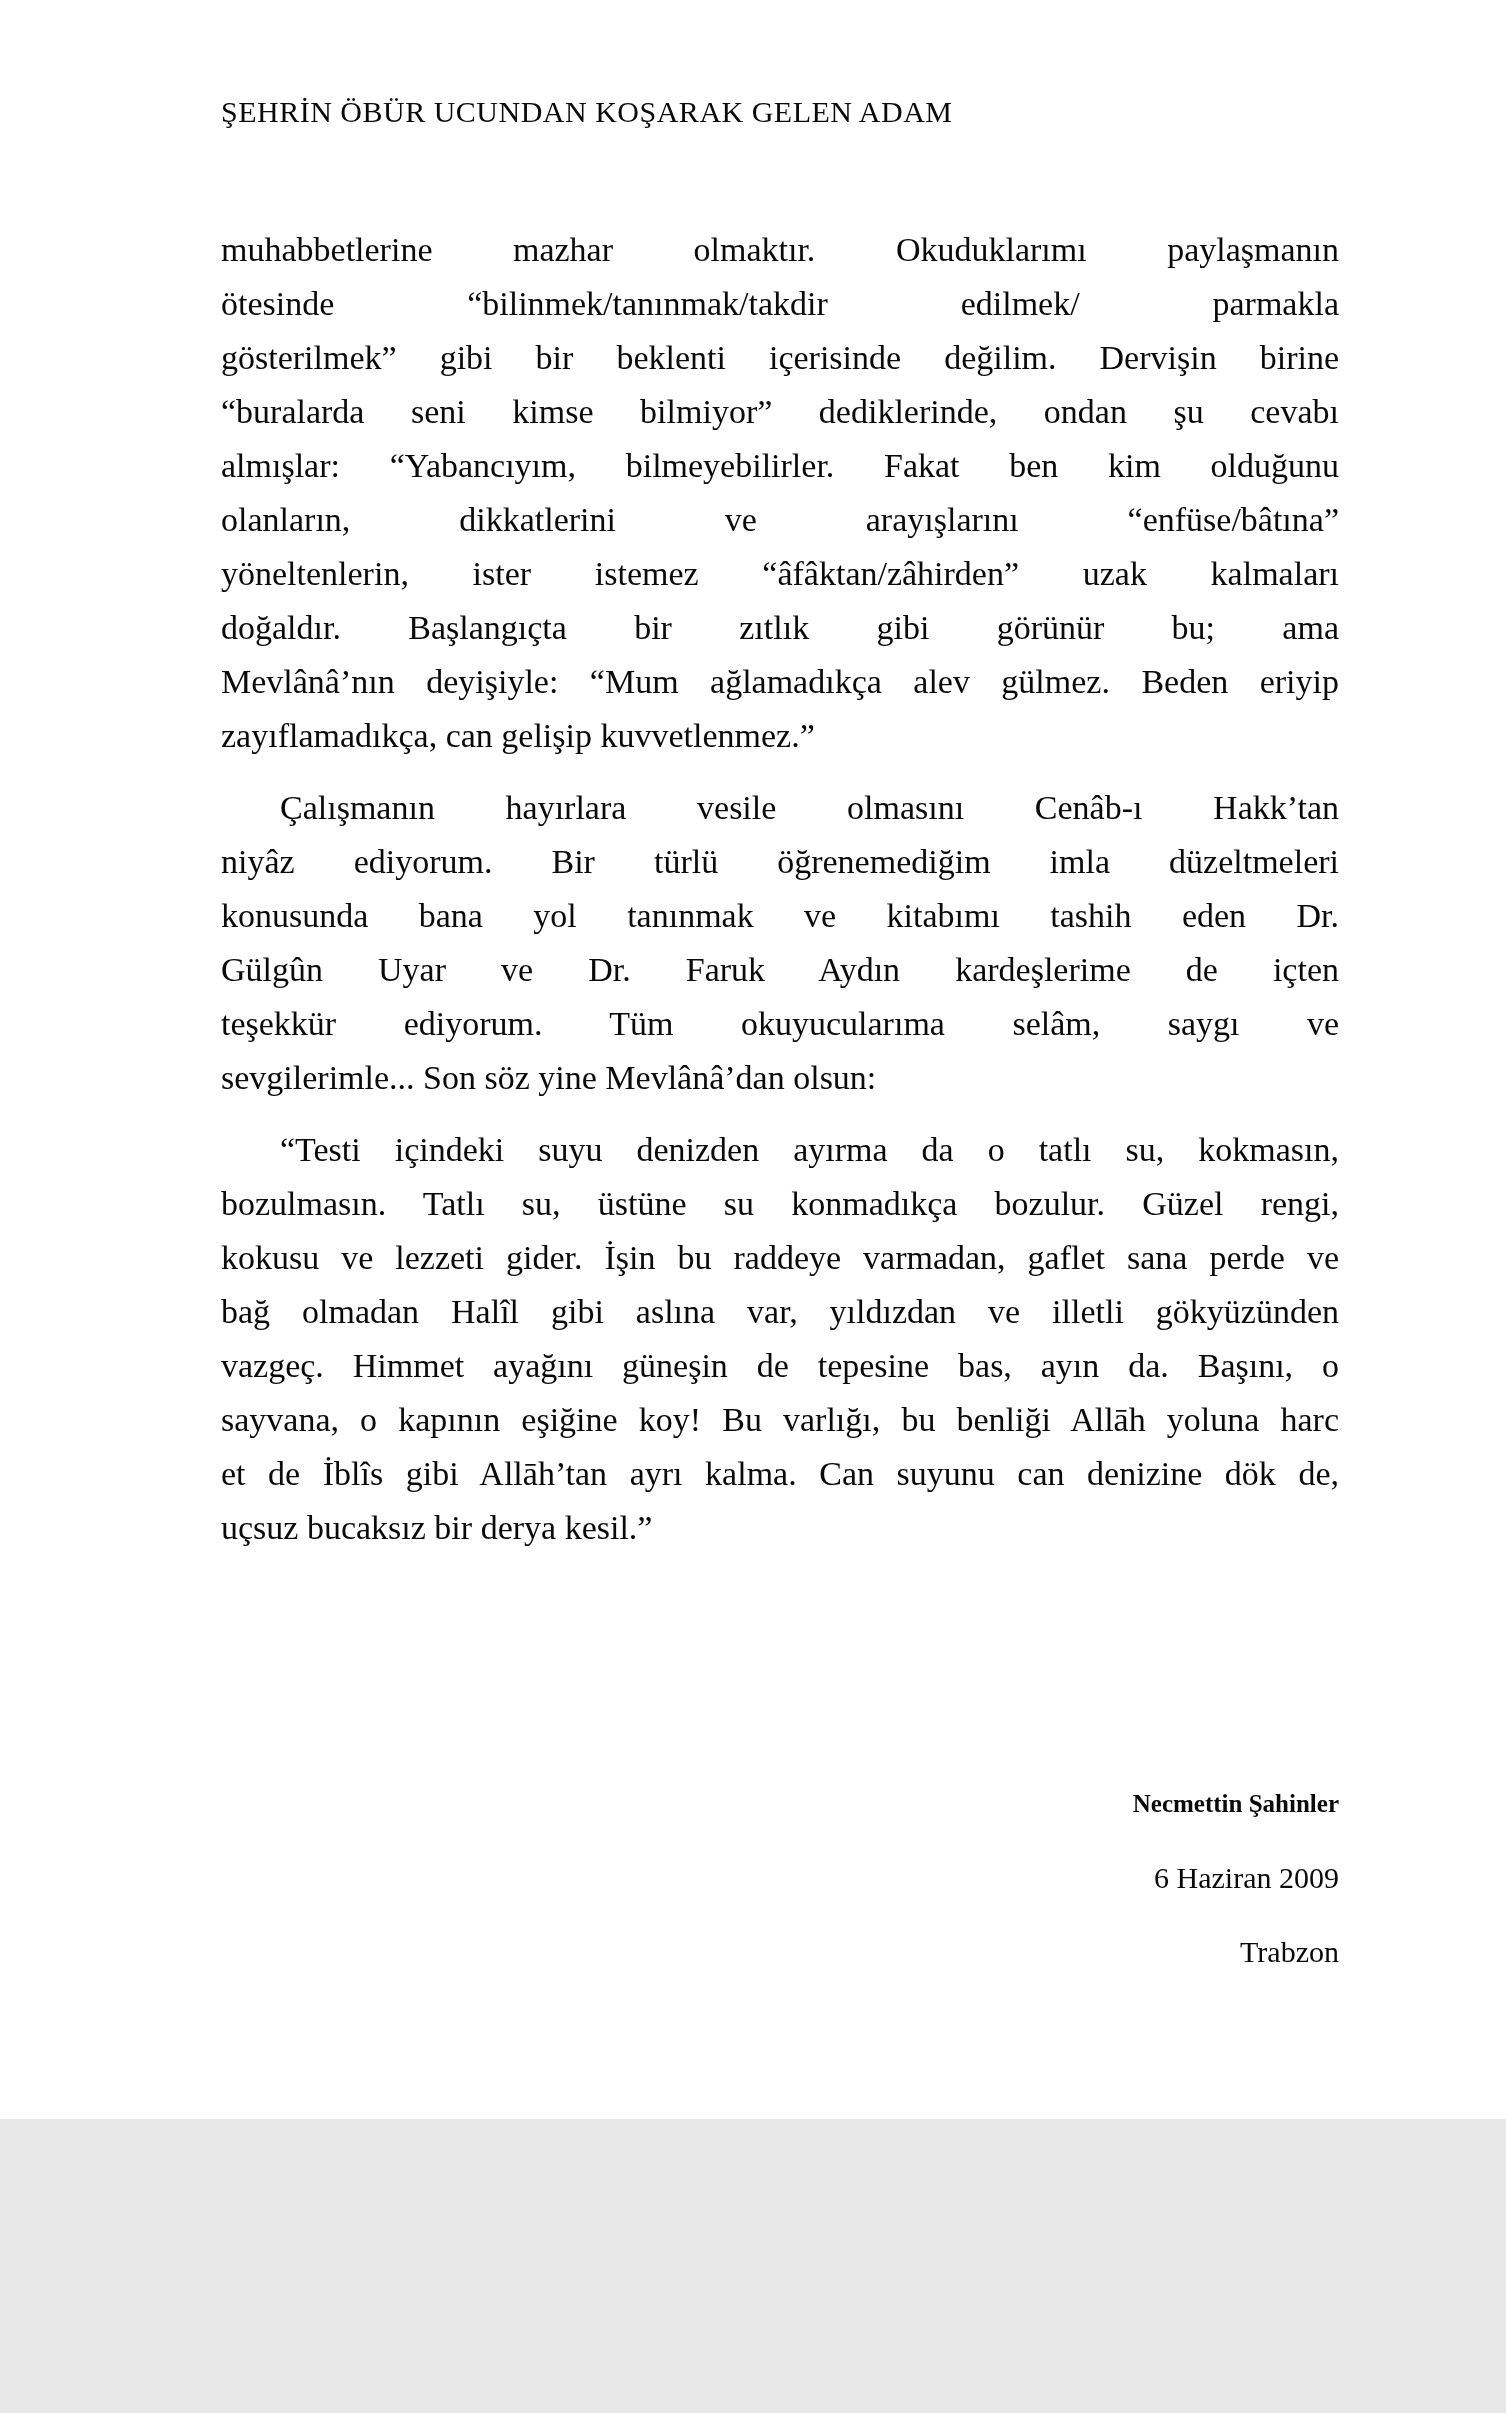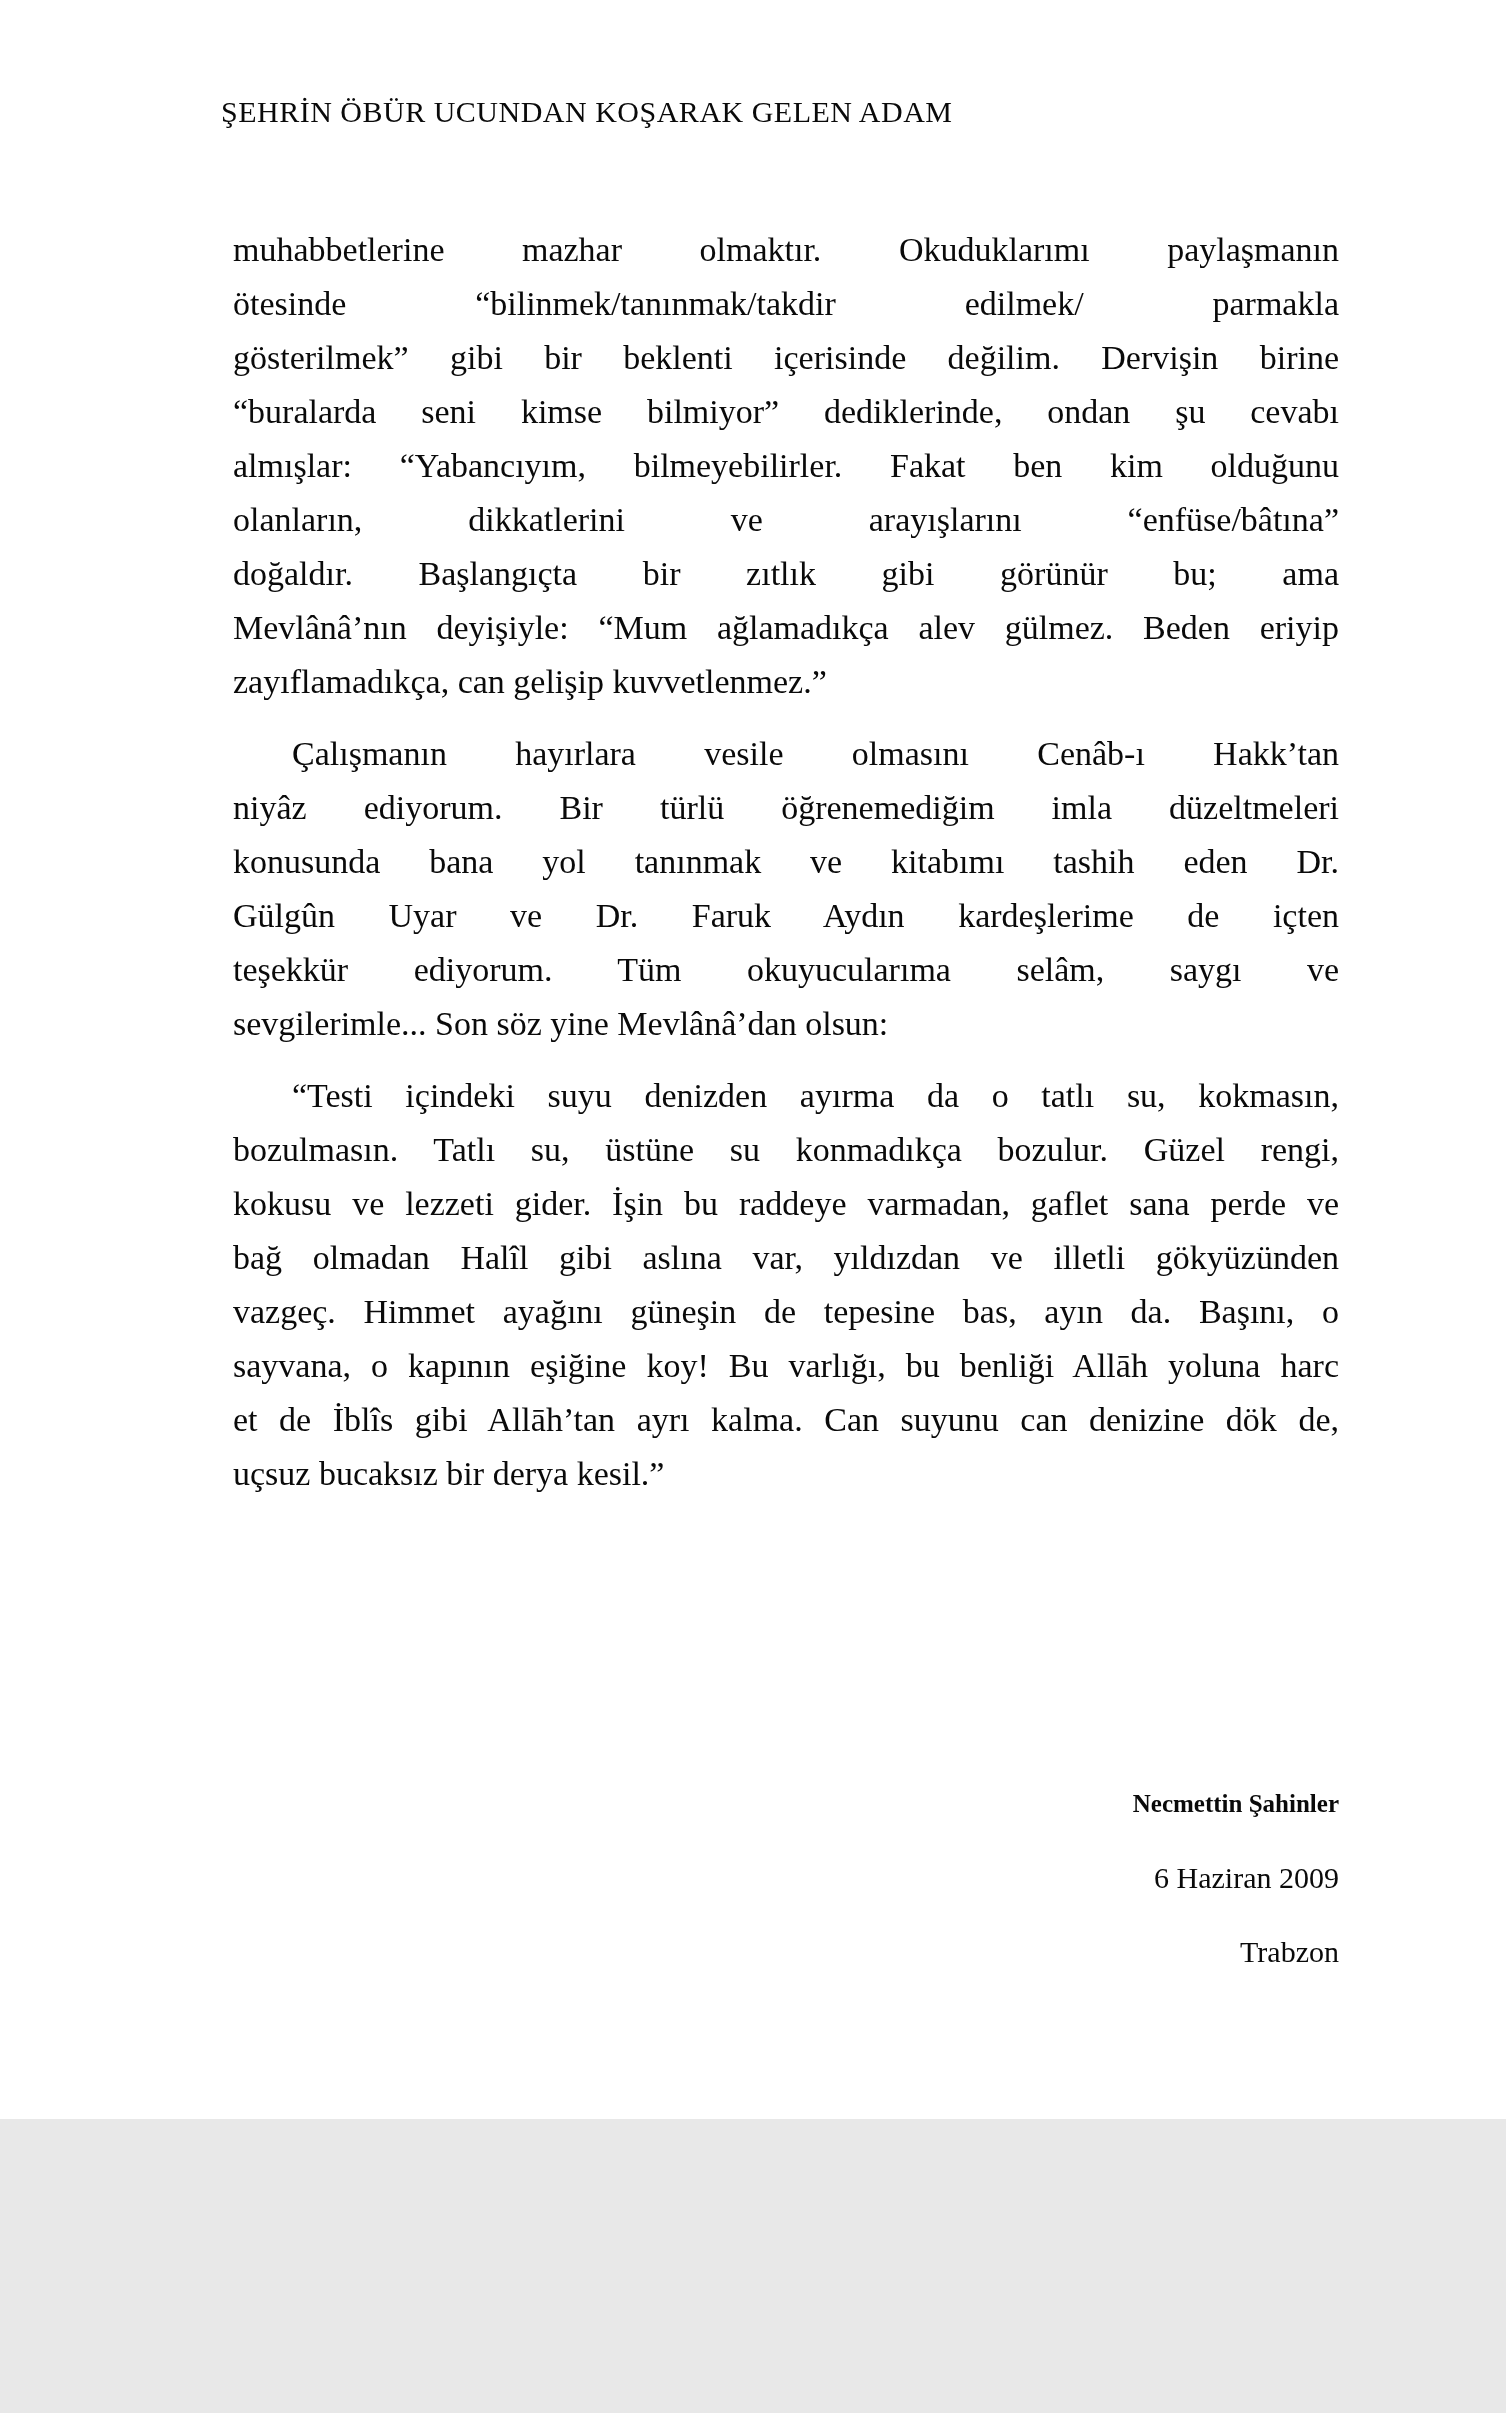--- a/index.html
+++ b/index.html
@@ -30,21 +30,21 @@
   }
   .body-text {
     position: absolute;
     top: 223px;
     left: 221px;
     width: 1118px;
     font-size: 34px;
     line-height: 54px;
     color: #0a0a0a;
   }
-  .para { margin: 0 0 18px 12px; }
+  .para { margin: 0 0 18px 0; }
   .para:last-child { margin-bottom: 0; }
   .line {
     height: 54px;
     overflow: hidden;
     text-align: left;
   }
   .line.just {
     text-align: justify;
     text-align-last: justify;
   }
@@ -79,20 +79,21 @@
   <div class="running-header">ŞEHRİN ÖBÜR UCUNDAN KOŞARAK GELEN ADAM</div>
 
   <div class="body-text">
       <div class="para">
         <div class="line just"><span class="roman">muhabbetlerine mazhar olmaktır. Okuduklarımı paylaşmanın</span></div>
         <div class="line just"><span class="roman">ötesinde </span><span class="italic">“bilinmek/tanınmak/takdir edilmek/ parmakla</span></div>
         <div class="line just"><span class="italic">gösterilmek” </span><span class="roman">gibi bir beklenti içerisinde değilim. Dervişin birine</span></div>
         <div class="line just"><span class="italic">“buralarda seni kimse bilmiyor” </span><span class="roman">dediklerinde, ondan şu cevabı</span></div>
         <div class="line just"><span class="roman">almışlar: </span><span class="italic">“Yabancıyım, bilmeyebilirler. Fakat ben kim olduğunu</span></div>
         <div class="line just"><span class="roman">olanların, dikkatlerini ve arayışlarını </span><span class="italic">“enfüse/bâtına”</span></div>
+        <div class="line just"><span class="roman">yöneltenlerin, ister istemez </span><span class="italic">“âfâktan/zâhirden” </span><span class="roman">uzak kalmaları</span></div>
         <div class="line just"><span class="roman">doğaldır. Başlangıçta bir zıtlık gibi görünür bu; ama</span></div>
         <div class="line just"><span class="roman">Mevlânâ’nın deyişiyle: </span><span class="italic">“Mum ağlamadıkça alev gülmez. Beden eriyip</span></div>
         <div class="line"><span class="italic">zayıflamadıkça, can gelişip kuvvetlenmez.”</span></div>
       </div>
       <div class="para">
         <div class="line just indent"><span class="roman">Çalışmanın hayırlara vesile olmasını Cenâb-ı Hakk’tan</span></div>
         <div class="line just"><span class="roman">niyâz ediyorum. Bir türlü öğrenemediğim imla düzeltmeleri</span></div>
         <div class="line just"><span class="roman">konusunda bana yol tanınmak ve kitabımı tashih eden Dr.</span></div>
         <div class="line just"><span class="roman">Gülgûn Uyar ve Dr. Faruk Aydın kardeşlerime de içten</span></div>
         <div class="line just"><span class="roman">teşekkür ediyorum. Tüm okuyucularıma selâm, saygı ve</span></div>

